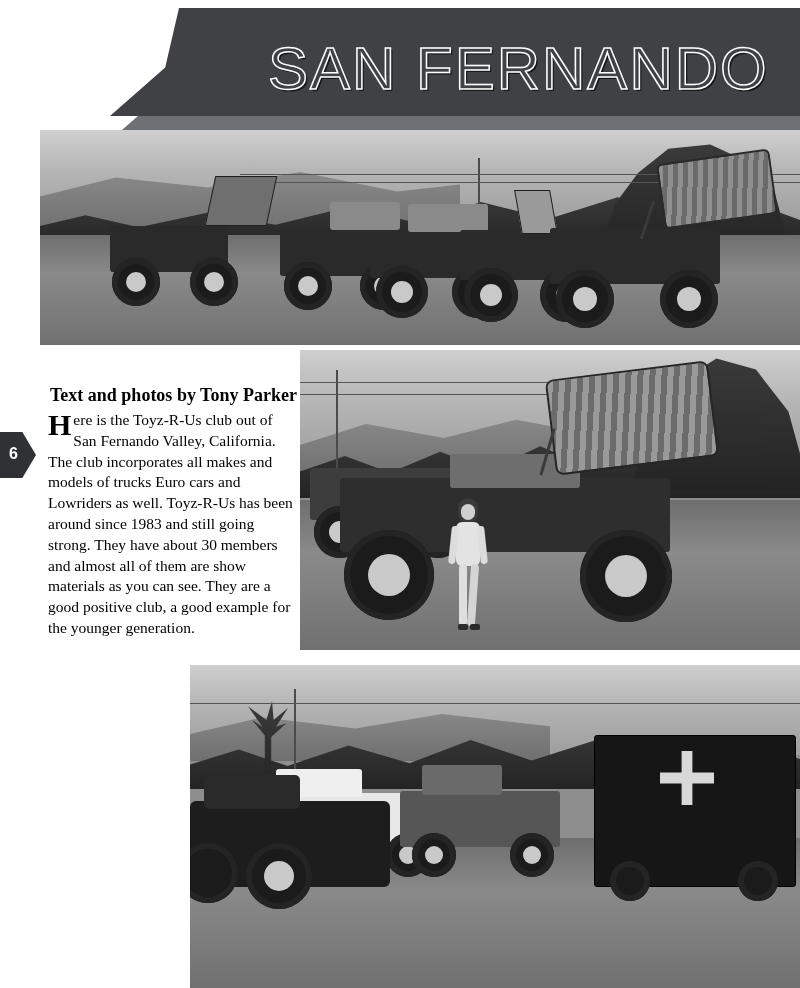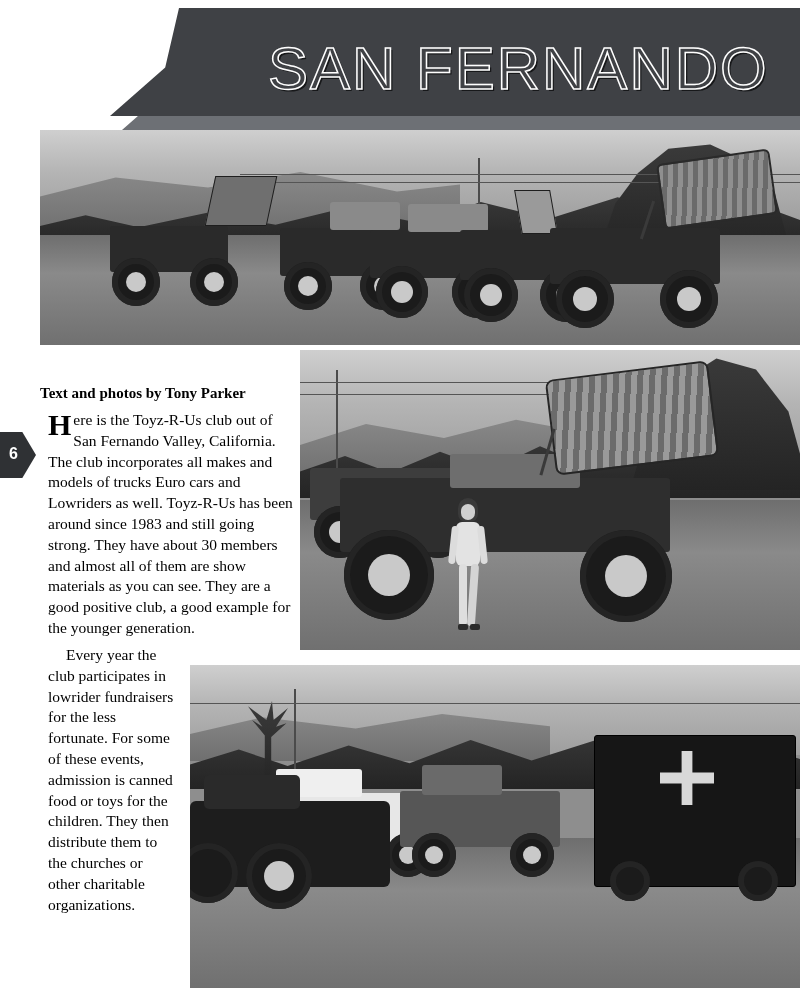--- a/index.html
+++ b/index.html
@@ -116,26 +116,26 @@
     height: 1px;
     background: #555;
   }
   .figure {
     position: absolute;
   }
 
   
   .byline {
     position: absolute;
-    left: 40px;
+    left: 50px;
     top: 385px;
     width: 250px;
     font-family: "Liberation Serif", serif;
     font-weight: bold;
-    font-size: 15px;
+    font-size: 18px;
   }
   .col-wide {
     position: absolute;
     left: 48px;
     top: 410px;
     width: 250px;
     font-size: 15.5px;
     line-height: 20.8px;
     text-align: left;
   }
@@ -311,14 +311,13 @@
 <div class="page-tab"></div>
 <div class="page-num">6</div>
 
 <div class="byline">Text and photos by Tony Parker</div>
 
 <div class="col-wide">
   <span class="dropcap">H</span><span>ere is the Toyz-R-Us club out of San Fernando Valley, California. The club incorporates all makes and models of trucks Euro cars and Lowriders as well. Toyz-R-Us has been around since 1983 and still going strong. They have about 30 members and almost all of them are show materials as you can see. They are a good positive club, a good example for the younger generation.</span>
 </div>
 
 <div class="col-narrow">
-  <p class="indent" style="margin:0 0 0 0;">Every year the club participates in lowrider fundraisers for the less fortunate. For some of these events, admission is canned food or toys for the children. They then distribute them to the churches or other charitable organizations.</p>
 </div>
 
 </body></html>

